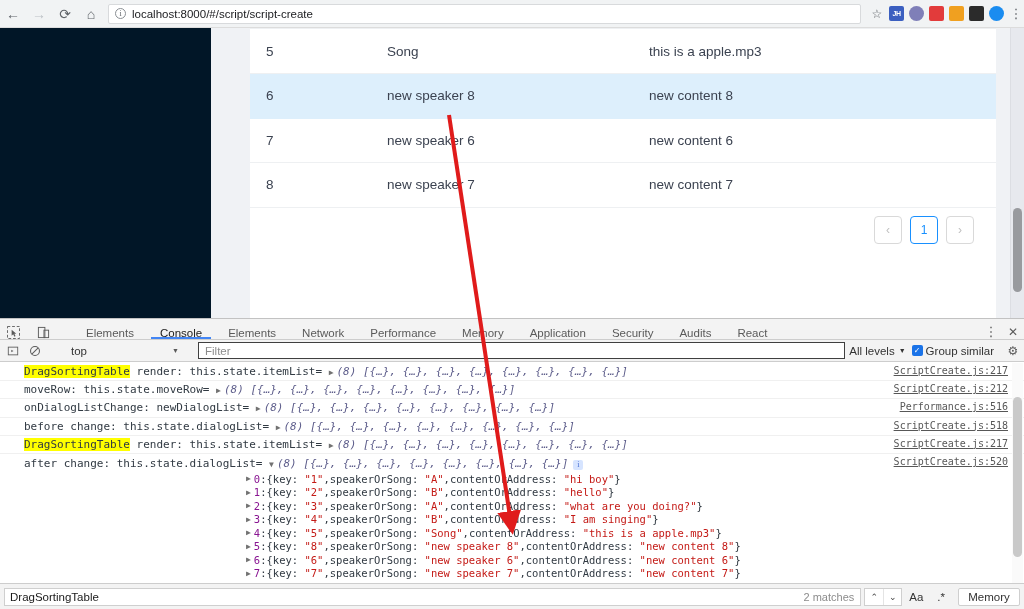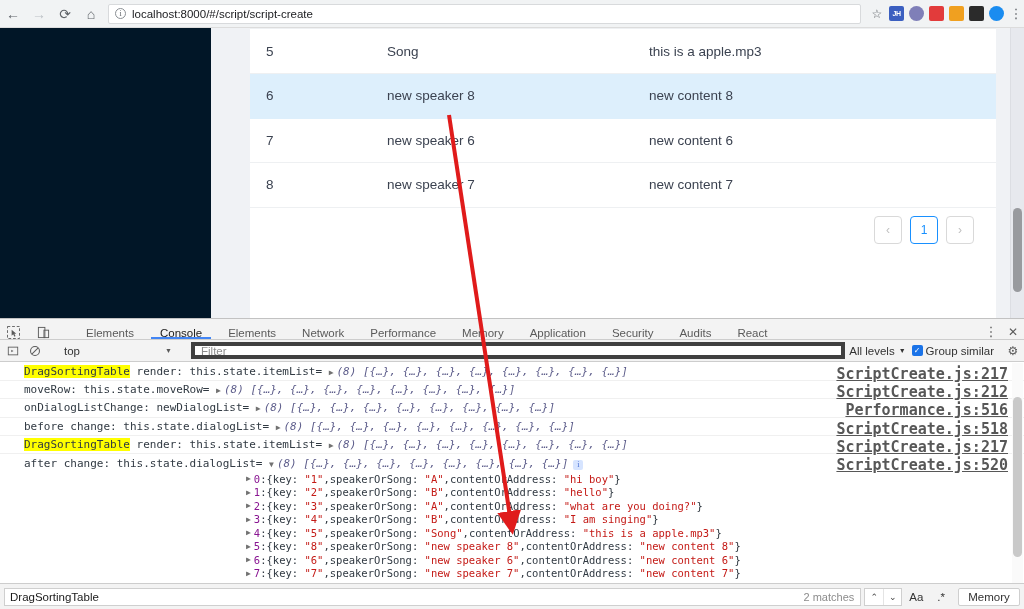--- a/index.html
+++ b/index.html
@@ -134,25 +134,25 @@
   }
   .dt-tab.active { color: #1a1a1a; box-shadow: inset 0 -2px 0 #4285f4; }
   .dt-right { margin-left: auto; display: flex; align-items: center; }
   .dt-filterbar {
     height: 22px; background: #f3f3f3; border-bottom: 1px solid #cdcdcd;
     display: flex; align-items: center; padding-left: 2px;
   }
   .ctx-select {
     width: 122px; height: 16px; font-size: 11.5px; color: #333;
     display: flex; align-items: center; padding-left: 6px; position: relative;
-    margin-left: 5px;
+    margin-left: 12px;
   }
   .ctx-select .car { position: absolute; right: 8px; font-size: 7px; color: #5a5a5a; }
   .filter-input {
-    flex: 1 1 auto; height: 17px; background: #fff; border: 4px solid #404040;
+    flex: 1 1 auto; height: 17px; background: #fff; border: 1px solid #404040;
     margin: 0 4px; font-size: 11.5px; color: #8c8c8c; display: flex;
     align-items: center; padding-left: 6px; min-width: 0;
   }
   .levels { font-size: 11.5px; color: #333; display: flex; align-items: center; gap: 4px; padding-right: 6px;}
   .chk {
     width: 11px; height: 11px; background: #1a73e8; border-radius: 2px;
     color: #fff; font-size: 8px; display: flex; align-items: center;
     justify-content: center; margin-right: 3px;
   }
   .grp { font-size: 11.5px; color: #333; display: flex; align-items: center; padding-right: 8px;}
@@ -165,24 +165,23 @@
   }
   .crow {
     position: relative; height: 18.2px; border-bottom: 1px solid #f0f0f0;
     display: flex; align-items: center; white-space: nowrap;
   }
   .crow .msg { padding-left: 24px; color: #303942; overflow: hidden; }
   .hlmark { background: #ffff00; }
   .tok-obj { color: #5c5c8a; font-style: italic; }
   .tok-brace { color: #303942; }
   .src {
-    position: absolute; right: 16px; top: 2px; font-size: 15px;
+    position: absolute; right: 16px; top: 2px; font-size: 10px;
     color: #575757; text-decoration: underline;
     font-family: "DejaVu Sans Mono", monospace;
-    font-weight: bold;
   }
   .tri { display: inline-block; font-size: 8px; color: #727272; margin-right: 3px; }
   .prop-row {
     height: 13.5px; padding-left: 246px; white-space: nowrap;
     font-family: "DejaVu Sans Mono", monospace; font-size: 10.5px;
     color: #303942; display: flex; align-items: center;
   }
   .k-idx { color: #881391; }
   .k-name { color: #303942; }
   .k-str { color: #c41a16; }

